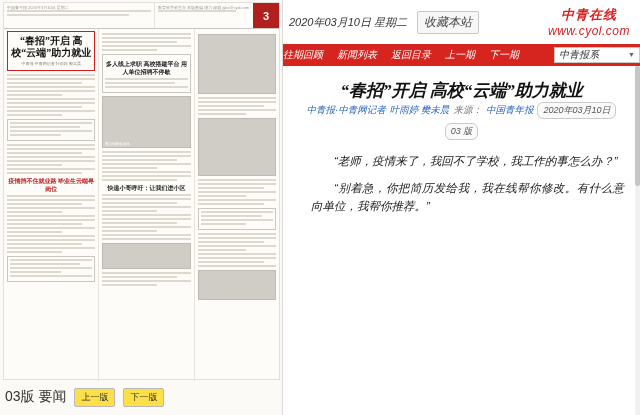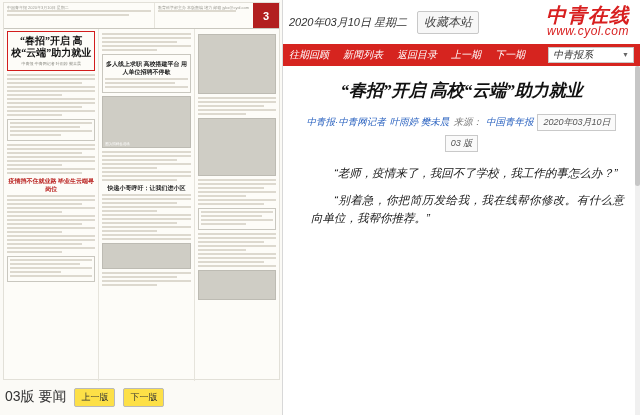--- a/index.html
+++ b/index.html
@@ -105,56 +105,56 @@
     padding: 0 6px; gap: 10px;
   }
   .date-text { font-size: 11px; color: #333; }
   .fav-btn {
     border: 1px solid #c8c8c8; background: #f7f7f7;
     font-size: 12px; color: #444; padding: 2px 6px; border-radius: 2px;
   }
   .brand { margin-left: auto; text-align: center; padding-right: 4px; }
   .brand-logo {
     font-family: "Liberation Serif", serif;
-    font-size: 20px; font-weight: bold; color: #d81f1f;
+    font-size: 13px; font-weight: bold; color: #d81f1f;
     letter-spacing: 1px; line-height: 18px;
   }
   .brand-url { font-size: 12px; color: #d81f1f; letter-spacing: .5px; }
 
   .navbar {
     height: 22px; background: #d6241f; display: flex; align-items: center;
-    padding: 0 6px; gap: 14px;
+    padding: 0 0; gap: 14px;
   }
   .navbar a {
     color: #fff; font-size: 10px; text-decoration: none; white-space: nowrap;
   }
   .nav-select {
     margin-left: auto; background: #fff; border: 1px solid #c8c8c8;
     font-size: 10px; color: #333; height: 16px; line-height: 14px;
     padding: 0 4px; min-width: 86px;
     display: flex; align-items: center; justify-content: space-between; gap: 19px;
   }
   .nav-select .caret { font-size: 7px; color: #666; margin-left: 6px; }
 
   .art-body { padding: 14px 16px 0 16px; }
   .art-title {
     font-family: "Liberation Serif", serif;
     font-weight: bold; font-size: 17px; color: #111;
     text-align: center; line-height: 22px;
   }
   .art-meta {
-    margin-top: 12px; display: flex; align-items: center;
+    margin-top: 0; display: flex; align-items: center;
     justify-content: center; gap: 4px; flex-wrap: wrap;
     font-size: 9.5px; color: #2a62c0;
   }
   .art-meta .src-label { color: #777; }
   .art-meta .src-val { color: #2a62c0; }
   .meta-pill {
     border: 1px solid #c9c9c9; background: #fafafa; color: #555;
-    padding: 1px 5px; border-radius: 0; font-size: 9px;
+    padding: 1px 5px; border-radius: 6px; font-size: 9px;
   }
   .art-text { margin-top: 12px; }
   .art-text p {
     margin: 0 0 9px 12px;
     font-size: 11.5px; line-height: 18px; color: #1a1a1a;
     text-indent: 23px;
     text-align: justify;
   }
   .scrollbar {
     position: absolute; right: 0; top: 66px; width: 5px; height: 349px;

